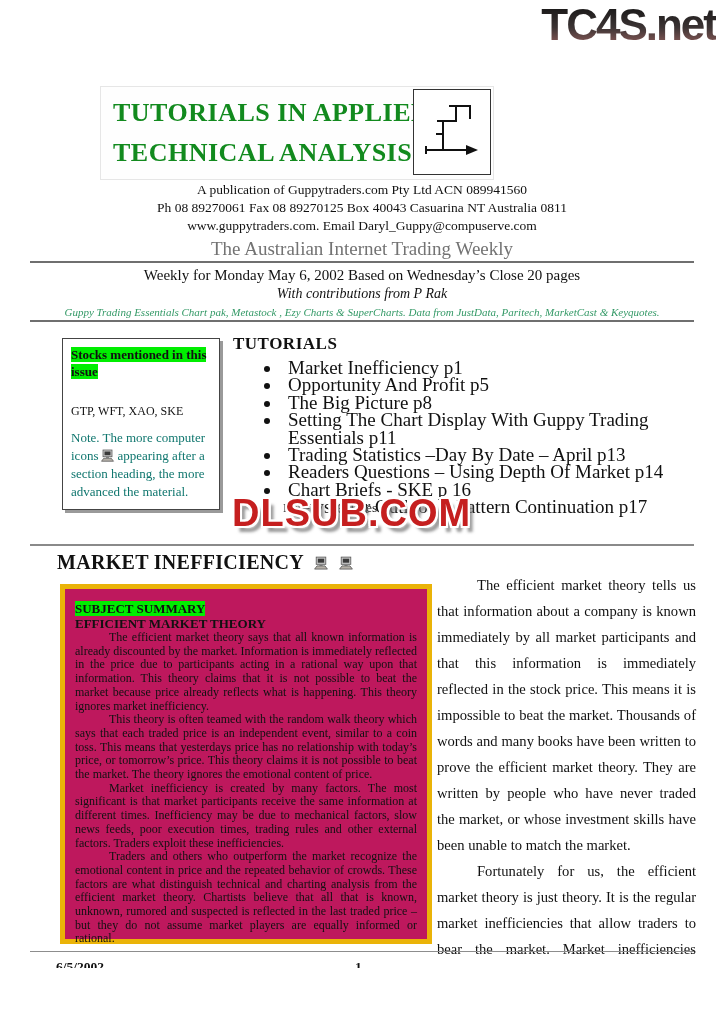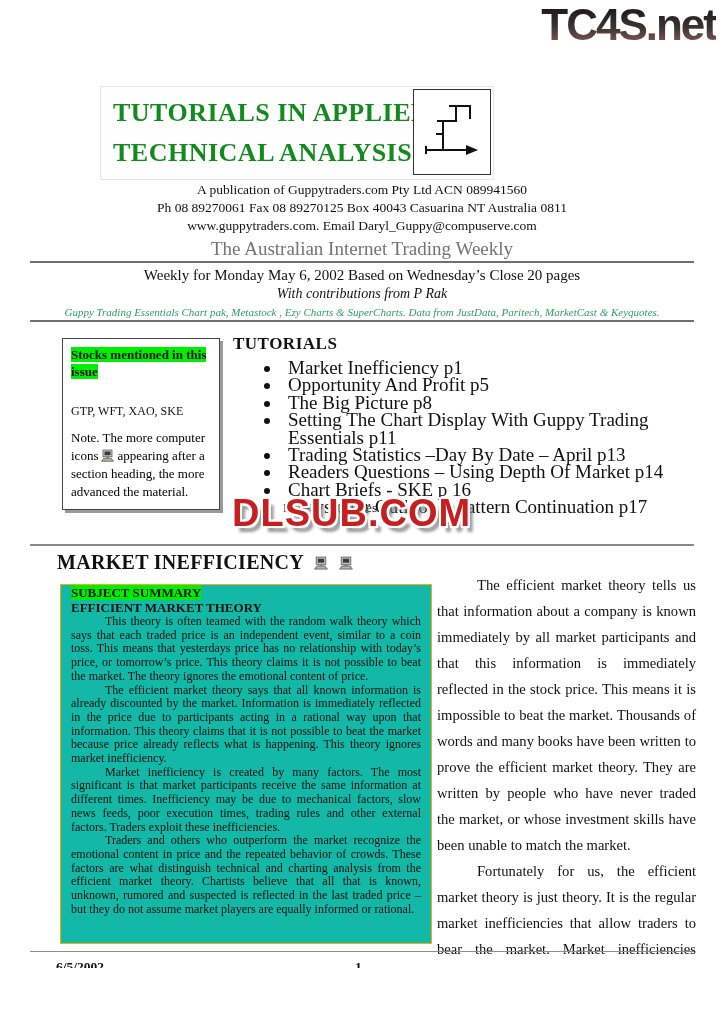--- a/index.html
+++ b/index.html
@@ -34,21 +34,21 @@
   .contrib{font-size:14px;font-style:italic;line-height:18px;}
   .credits{font-size:11px;font-style:italic;color:#339966;line-height:15px;margin-top:2px;}
 
   
   .sidebar{position:absolute;left:62px;top:338px;width:158px;height:172px;
            border:1px solid #444;background:#fff;box-shadow:3px 3px 0 #9a9a9a;
            padding:7px 8px;box-sizing:border-box;}
   .sb-head{font-weight:bold;font-size:13px;line-height:17px;}
   .sb-head span{background:#00ee00;}
   .sb-stocks{font-size:12px;margin-top:24px;}
-  .sb-note{font-size:13px;line-height:18px;color:#000000;margin-top:10px;}
+  .sb-note{font-size:13px;line-height:18px;color:#0f766e;margin-top:10px;}
   .sb-note svg{vertical-align:-3px;margin:0 2px;}
 
   
   .contents{position:absolute;left:233px;top:334px;width:460px;}
   .toc-head{font-weight:bold;font-size:17px;letter-spacing:.5px;}
   ul.toc{margin:5px 0 0 0;padding-left:49px;list-style:disc;}
   ul.toc li{font-size:19px;line-height:17.4px;padding-left:6px;}
   .frag{position:absolute;font-size:13.5px;}
   .frag-bullet{left:32px;top:166px;}
   .frag-n{left:50px;top:166px;}
@@ -65,21 +65,21 @@
          text-shadow:-2px -2px 0 #6f2b28,2px -2px 0 #6f2b28,-2px 2px 0 #6f2b28,2px 2px 0 #6f2b28,
                      -2px 0 0 #6f2b28,2px 0 0 #6f2b28,0 -2px 0 #6f2b28,0 2px 0 #6f2b28,
                      0 0 6px #fff,4px 4px 5px #c9c9c9;}
 
   
   .art-head{position:absolute;left:57px;top:551px;font-weight:bold;font-size:20px;
             letter-spacing:.3px;}
   .art-head svg{vertical-align:-2px;margin-left:4px;}
 
   .sumbox{position:absolute;left:60px;top:584px;width:372px;height:360px;
-          border:1px solid #eab308;box-sizing:border-box;padding:0 10px;background:#14b8a6;}
+          border:5px solid #eab308;box-sizing:border-box;padding:12px 10px;background:#be185d;}
   .sum-label{font-weight:bold;font-size:13px;line-height:15px;}
   .sum-label span{background:#00ee00;}
   .sum-sub{font-weight:bold;font-size:13px;line-height:15px;}
   .sumbox p{margin:0;font-size:12px;line-height:13.7px;text-align:justify;text-indent:34px;}
 
   .rightcol{position:absolute;left:437px;top:572px;width:259px;}
   .rightcol p{margin:0;font-size:14.6px;line-height:26px;text-align:justify;text-indent:40px;}
 
   
   .footer-rule{position:absolute;left:30px;top:951px;width:664px;height:1px;background:#8d8d8d;}
@@ -173,22 +173,22 @@
         <rect x="8" y="10" width="4" height="2" fill="#888"></rect>
         <path d="M2 16 L5 12 H15 L18 16 Z" fill="#b5b0a8" stroke="#555"></path>
       </svg>
   </div>
 
   <div class="sumbox">
     <div class="sum-label">
       <span>SUBJECT SUMMARY</span>
     </div>
     <div class="sum-sub">EFFICIENT MARKET THEORY</div>
+    <p>The efficient market theory says that all known information is already discounted by the market. Information is immediately reflected in the price due to participants acting in a rational way upon that information. This theory claims that it is not possible to beat the market because price already reflects what is happening. This theory ignores market inefficiency.</p>
     <p>This theory is often teamed with the random walk theory which says that each traded price is an independent event, similar to a coin toss. This means that yesterdays price has no relationship with today’s price, or tomorrow’s price. This theory claims it is not possible to beat the market. The theory ignores the emotional content of price.</p>
-    <p>The efficient market theory says that all known information is already discounted by the market. Information is immediately reflected in the price due to participants acting in a rational way upon that information. This theory claims that it is not possible to beat the market because price already reflects what is happening. This theory ignores market inefficiency.</p>
     <p>Market inefficiency is created by many factors. The most significant is that market participants receive the same information at different times. Inefficiency may be due to mechanical factors, slow news feeds, poor execution times, trading rules and other external factors. Traders exploit these inefficiencies.</p>
     <p>Traders and others who outperform the market recognize the emotional content in price and the repeated behavior of crowds. These factors are what distinguish technical and charting analysis from the efficient market theory. Chartists believe that all that is known, unknown, rumored and suspected is reflected in the last traded price – but they do not assume market players are equally informed or rational.</p>
   </div>
 
   <div class="rightcol">
     <p>The efficient market theory tells us that information about a company is known immediately by all market participants and that this information is immediately reflected in the stock price. This means it is impossible to beat the market. Thousands of words and many books have been written to prove the efficient market theory. They are written by people who have never traded the market, or whose investment skills have been unable to match the market.</p>
     <p>Fortunately for us, the efficient market theory is just theory. It is the regular market inefficiencies that allow traders to bear the market. Market inefficiencies include emotionally driven prices, the distortion of price activity as a result of greed and fear, the impact of</p>
   </div>
 
   <div class="footer-rule"></div>

